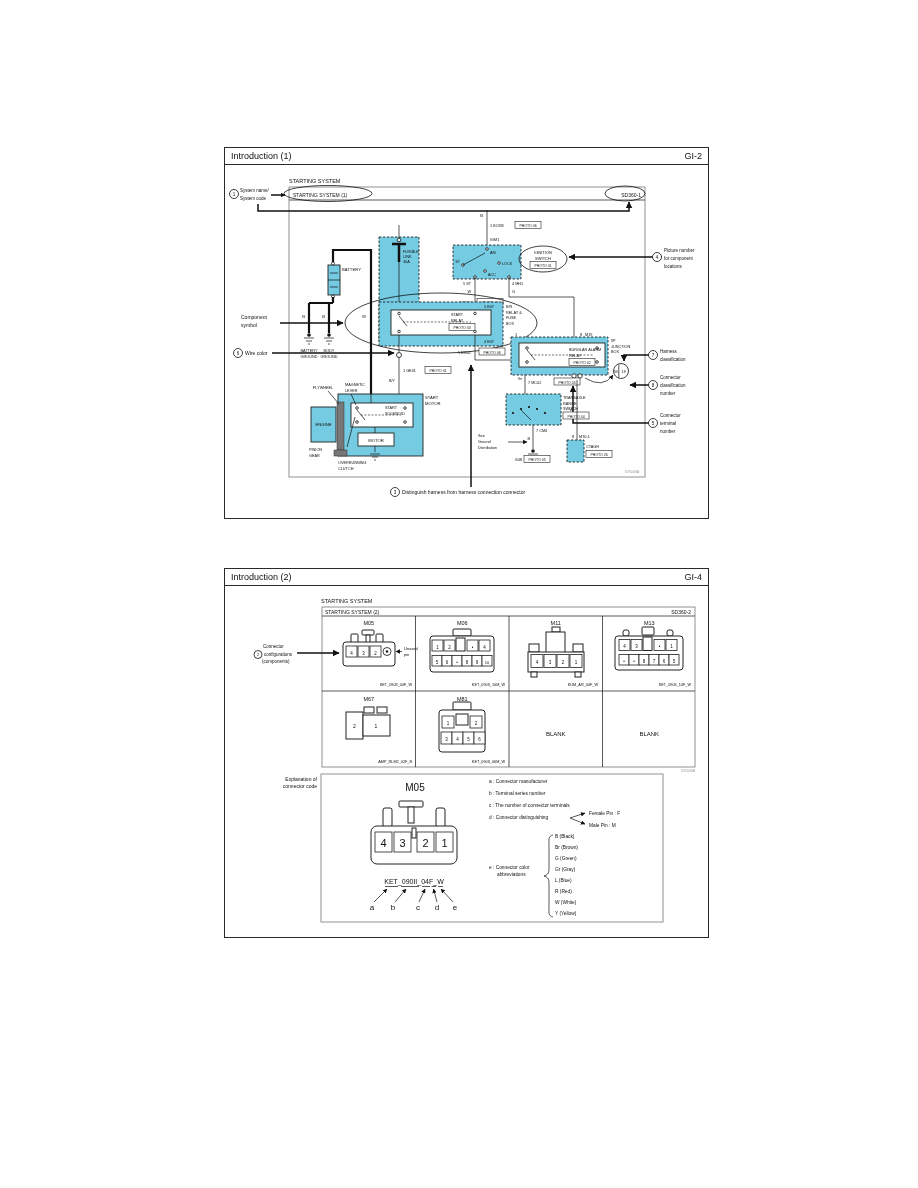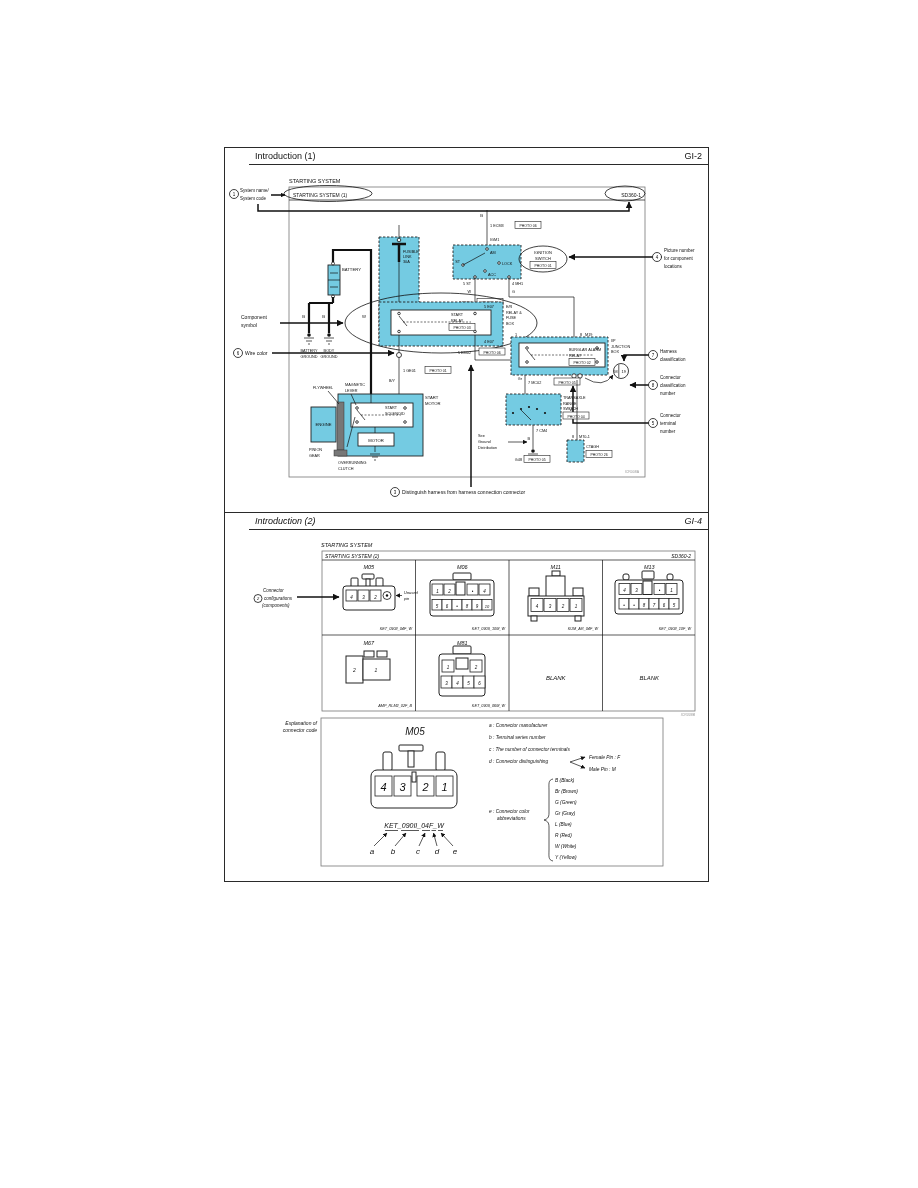--- a/index.html
+++ b/index.html
@@ -1,20 +1,20 @@
 <!DOCTYPE html>
 <html><head>
 <meta charset="utf-8">
 <style>
   html,body{margin:0;padding:0;background:#fff;}
   body{width:918px;height:1188px;position:relative;font-family:"Liberation Sans",sans-serif;}
   .panel{position:absolute;border:1px solid #2a2a2a;background:#fff;}
   #gi1-panel{left:224px;top:147px;width:483px;height:370px;}
-  #gi2-panel{left:224px;top:512px;width:483px;height:368px;font-style:italic;}
-  .phead{height:16px;border-bottom:1px solid #2a2a2a;display:flex;justify-content:space-between;align-items:center;padding:0 6px;font-size:9px;color:#111;margin-left:24px;}
+  #gi2-panel{left:224px;top:568px;width:483px;height:368px;}
+  .phead{height:16px;border-bottom:1px solid #2a2a2a;display:flex;justify-content:space-between;align-items:center;padding:0 6px;font-size:9px;color:#111;}
   svg{display:block;}
   svg text{font-family:"Liberation Sans",sans-serif;fill:#111;}
   .t35{font-size:3.5px}.t38{font-size:3.8px}.t4{font-size:4px}.t42{font-size:4.2px}
   .t45{font-size:4.5px}.t48{font-size:4.8px}.t5{font-size:5px}.t55{font-size:5.5px}
   .t6{font-size:6px}.t7{font-size:7px}.t8{font-size:8px}.t10{font-size:10px}.t11{font-size:11px}
   .mid{text-anchor:middle}.end{text-anchor:end}
   .ln{stroke:#111;stroke-width:.7;fill:none}
   .lnT{stroke:#111;stroke-width:2.2;fill:none}
   .lnA{stroke:#111;stroke-width:1.5;fill:none}
   .dash{stroke:#111;stroke-width:.6;fill:none;stroke-dasharray:2 1.5}

